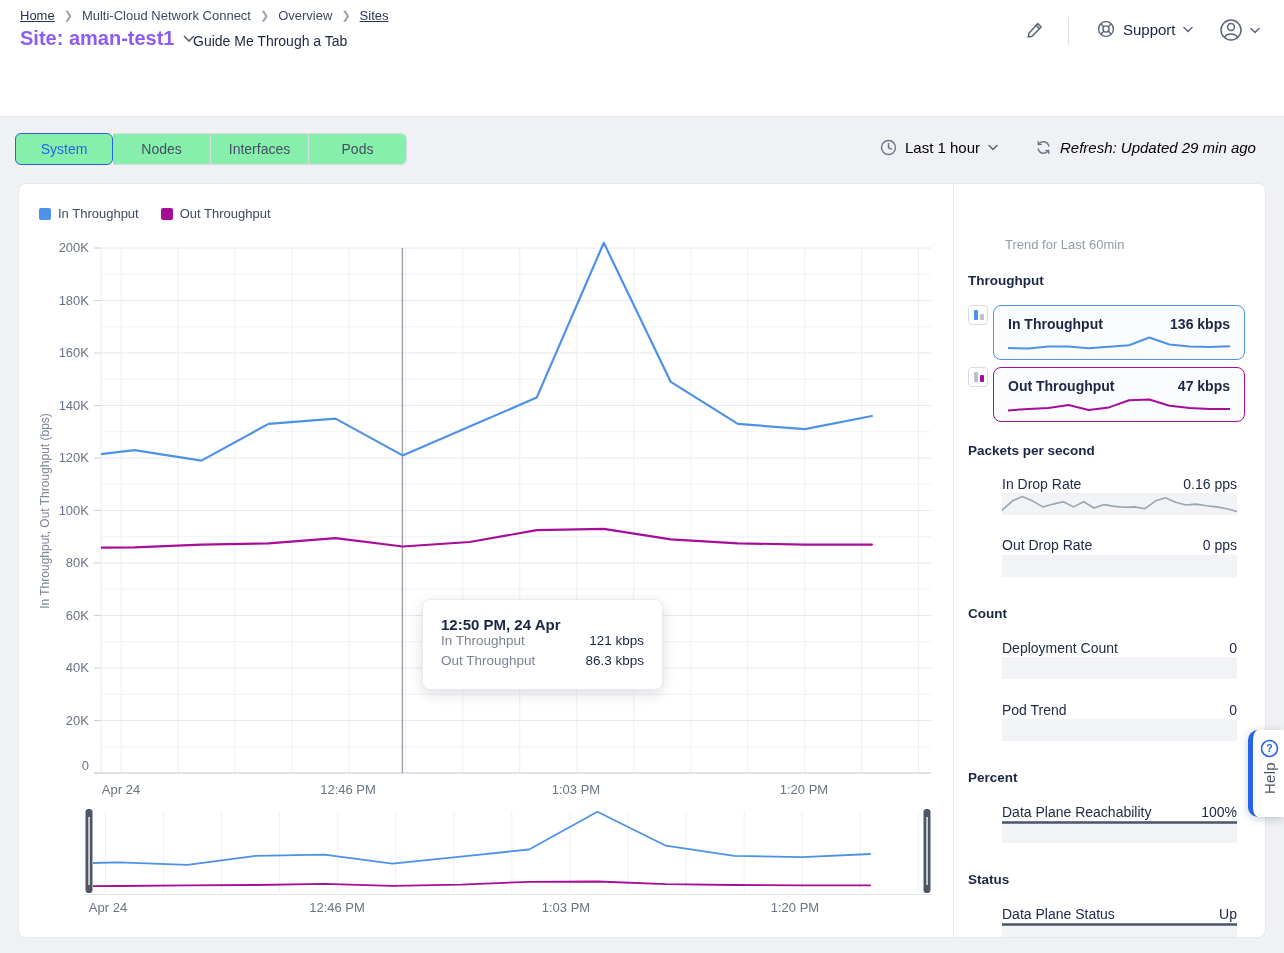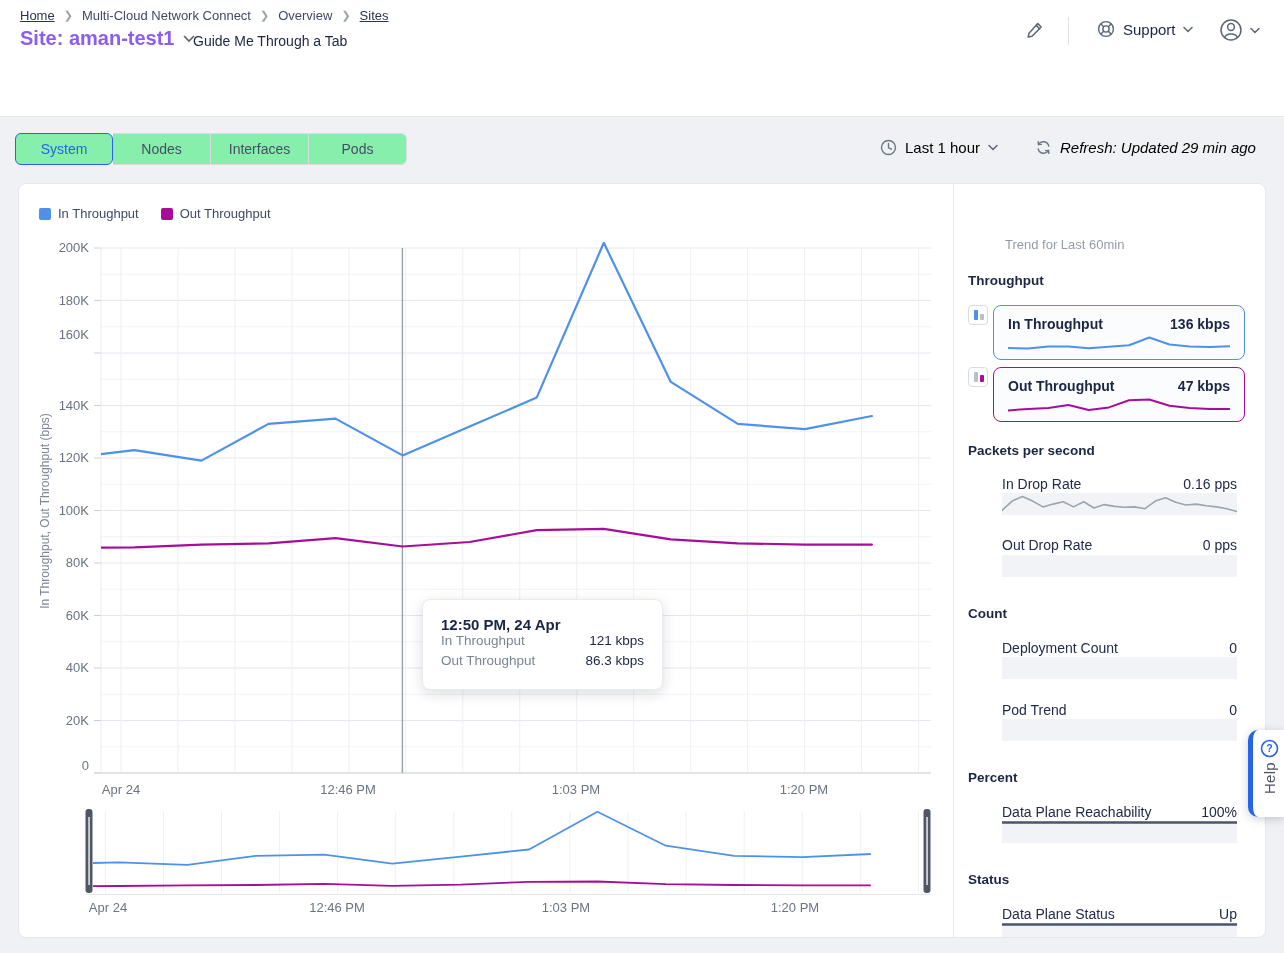--- a/index.html
+++ b/index.html
@@ -195,21 +195,21 @@
       <div class="legend-item">
         <span class="swatch" id="sw1" style="background: rgb(167, 13, 153);"></span>
         <span>Out Throughput</span>
       </div>
     </div>
 
     <div class="abs y-title">In Throughput, Out Throughput (bps)</div>
 
     <div class="abs ytick" style="top:57px">200K</div>
     <div class="abs ytick" style="top:109.5px">180K</div>
-    <div class="abs ytick" style="top:144px">160K</div>
+    <div class="abs ytick" style="top:162px">160K</div>
     <div class="abs ytick" style="top:214.5px">140K</div>
     <div class="abs ytick" style="top:267px">120K</div>
     <div class="abs ytick" style="top:319.5px">100K</div>
     <div class="abs ytick" style="top:372px">80K</div>
     <div class="abs ytick" style="top:424.5px">60K</div>
     <div class="abs ytick" style="top:477px">40K</div>
     <div class="abs ytick" style="top:529.5px">20K</div>
     <div class="abs ytick" style="top:575px">0</div>
 
     <svg id="main-chart" class="abs" style="left:0; top:50px;" width="932" height="560" viewBox="0 0 932 560">

